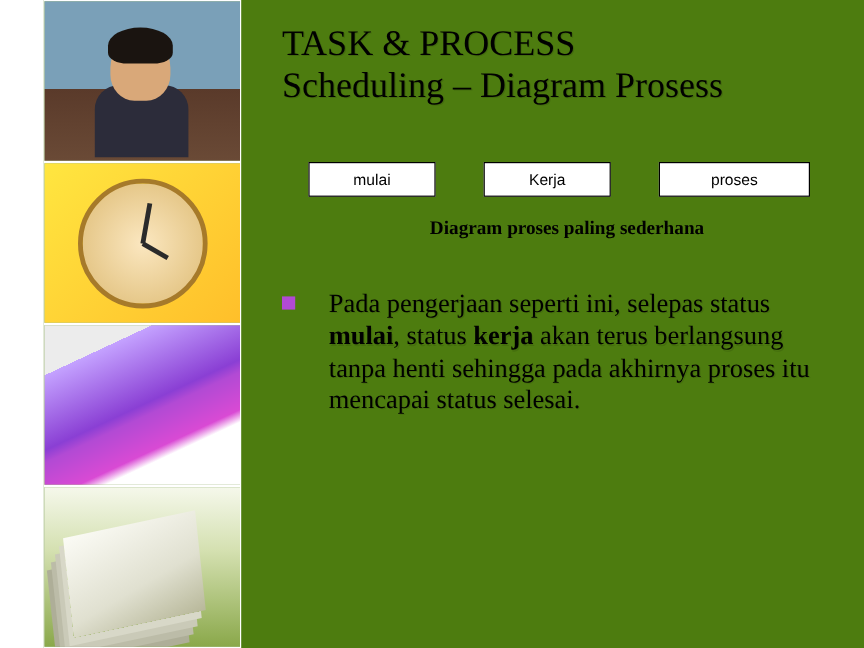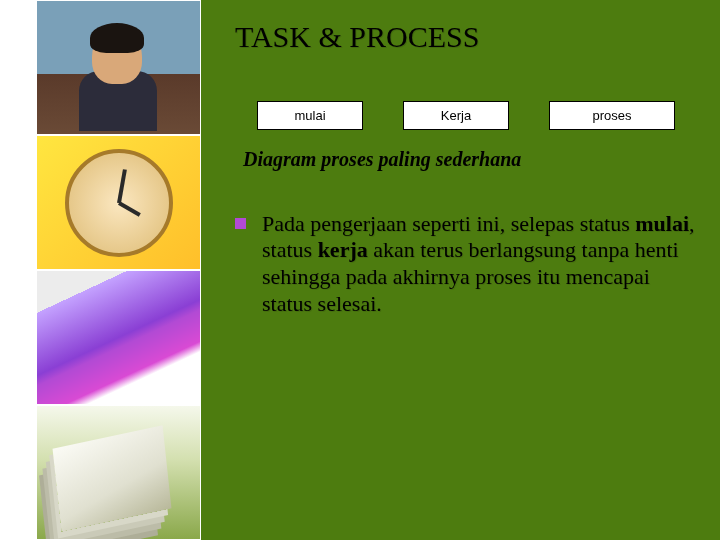--- a/index.html
+++ b/index.html
@@ -151,30 +151,29 @@
     padding: 6px 16px;
     font-size: 13px;
     min-width: 72px;
     text-align: center;
   }
   .flow-box.wide {
     min-width: 92px;
   }
   .caption {
     font-family: "Times New Roman", Times, serif;
-    font-style: italic;
     font-weight: bold;
-    font-size: 20px;
-    text-align: left;
+    font-size: 16px;
+    text-align: center;
     margin: 0 0 40px 8px;
   }
   .bullet-row {
     display: flex;
     align-items: flex-start;
-    gap: 16px;
+    gap: 28px;
     margin-left: 0;
   }
   .bullet-square {
     width: 11px;
     height: 11px;
     background: #b24ad4;
     margin-top: 7px;
     flex-shrink: 0;
   }
   .bullet-text {
@@ -200,20 +199,21 @@
       <div class="clock-face"></div>
     </div>
     <div class="thumb t3"></div>
     <div class="thumb t4"></div>
   </div>
 
   <div class="content">
 
     <h1 class="title">
       <span>TASK &amp; PROCESS</span><br>
+      <span>Scheduling – Diagram Prosess</span>
     </h1>
 
     <div class="flow">
       <div class="flow-box">mulai</div>
       <div class="flow-box">Kerja</div>
       <div class="flow-box wide">proses</div>
     </div>
 
     <p class="caption">Diagram proses paling sederhana</p>
 

